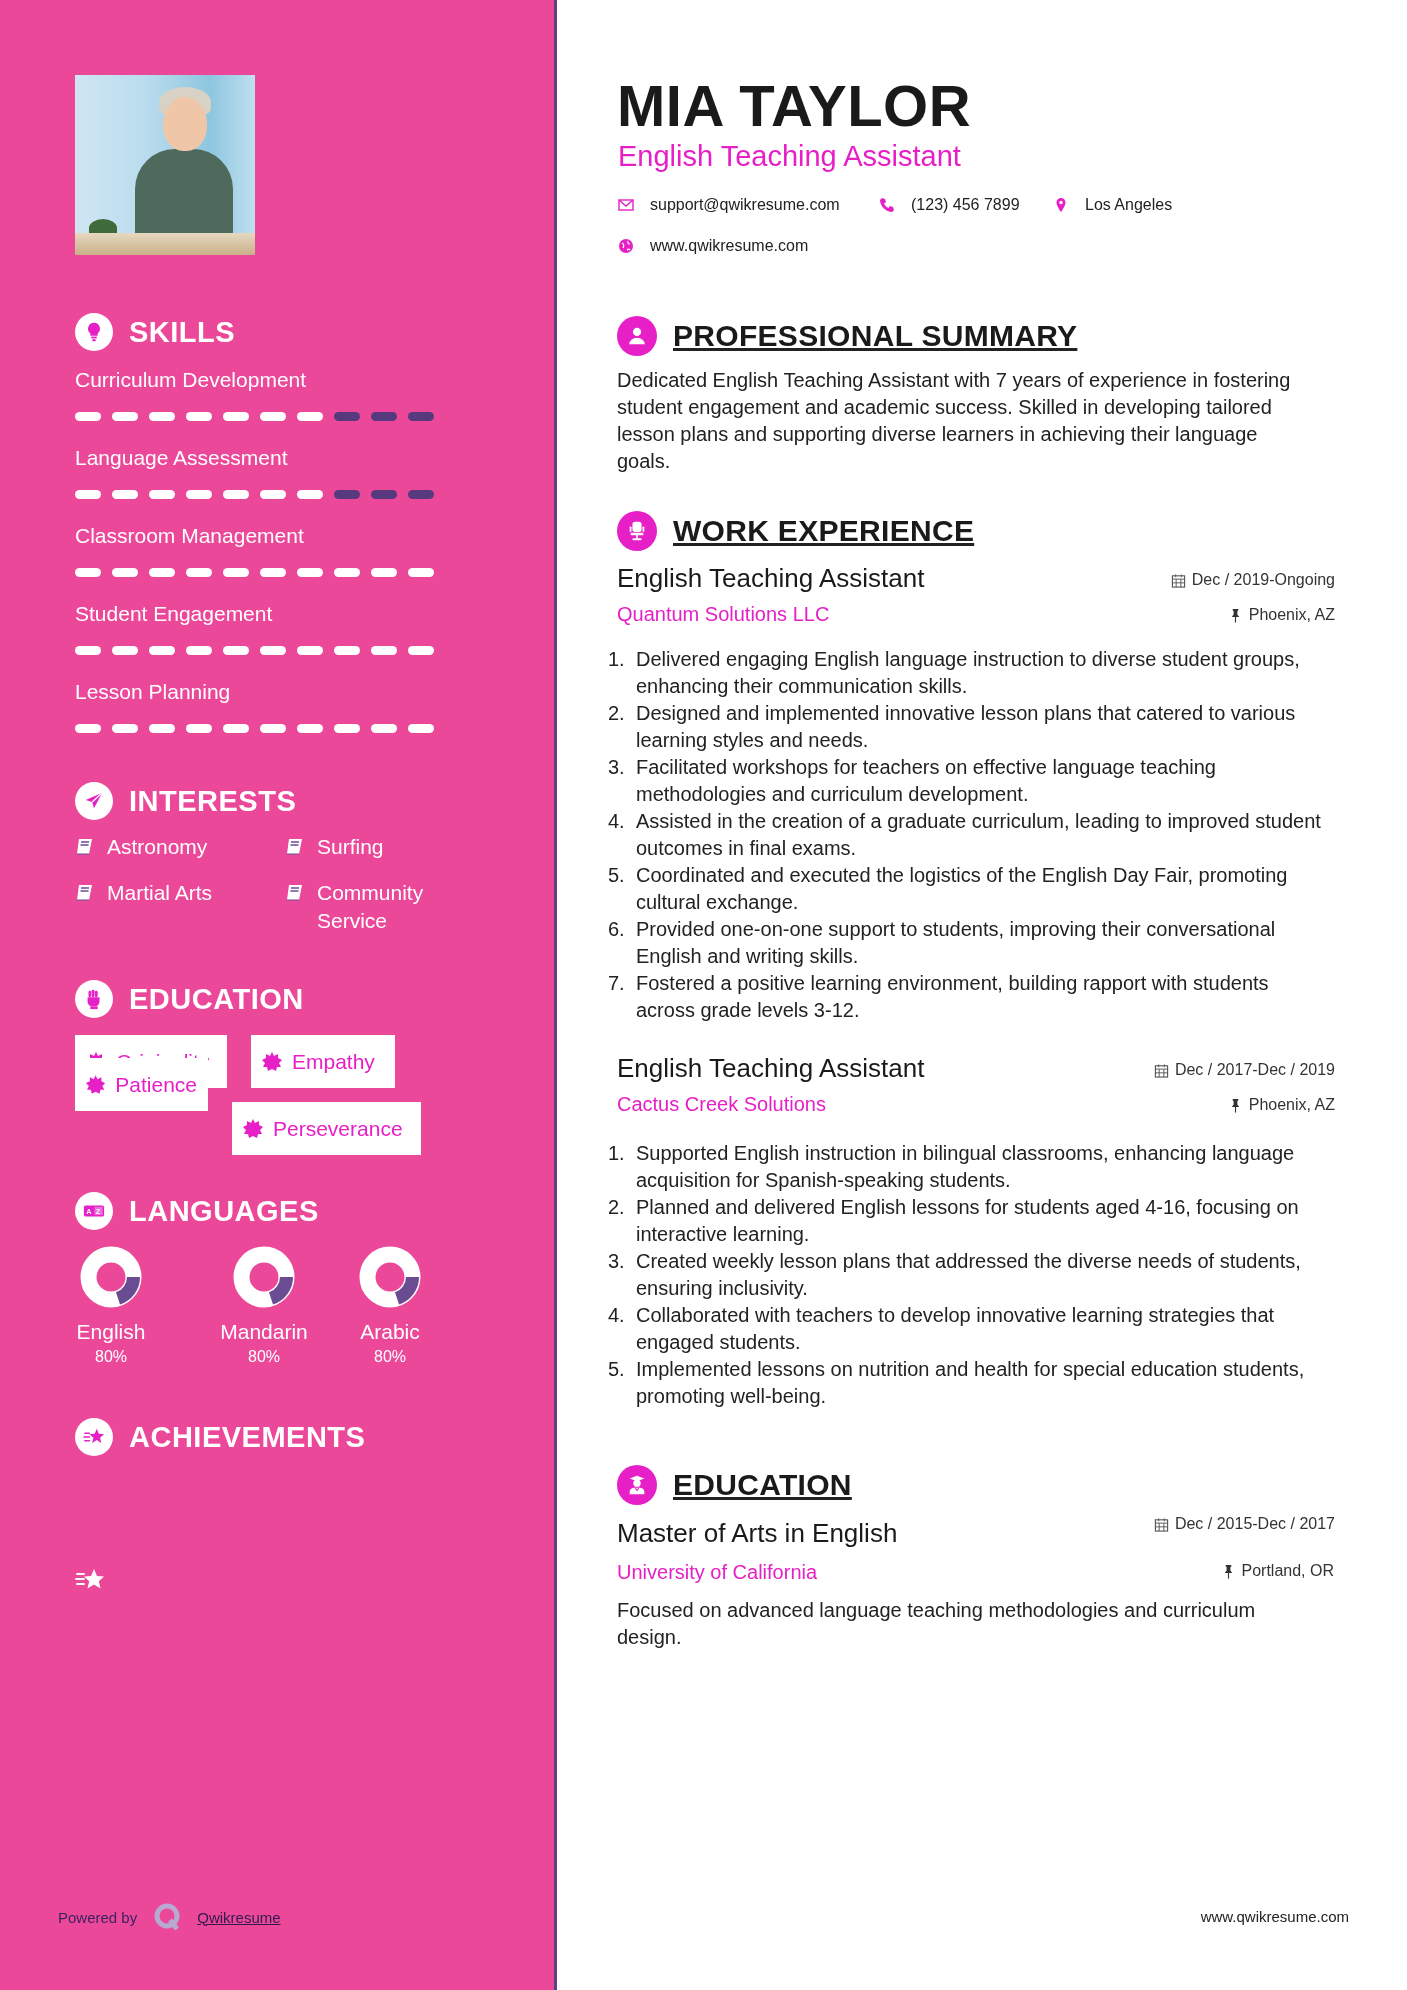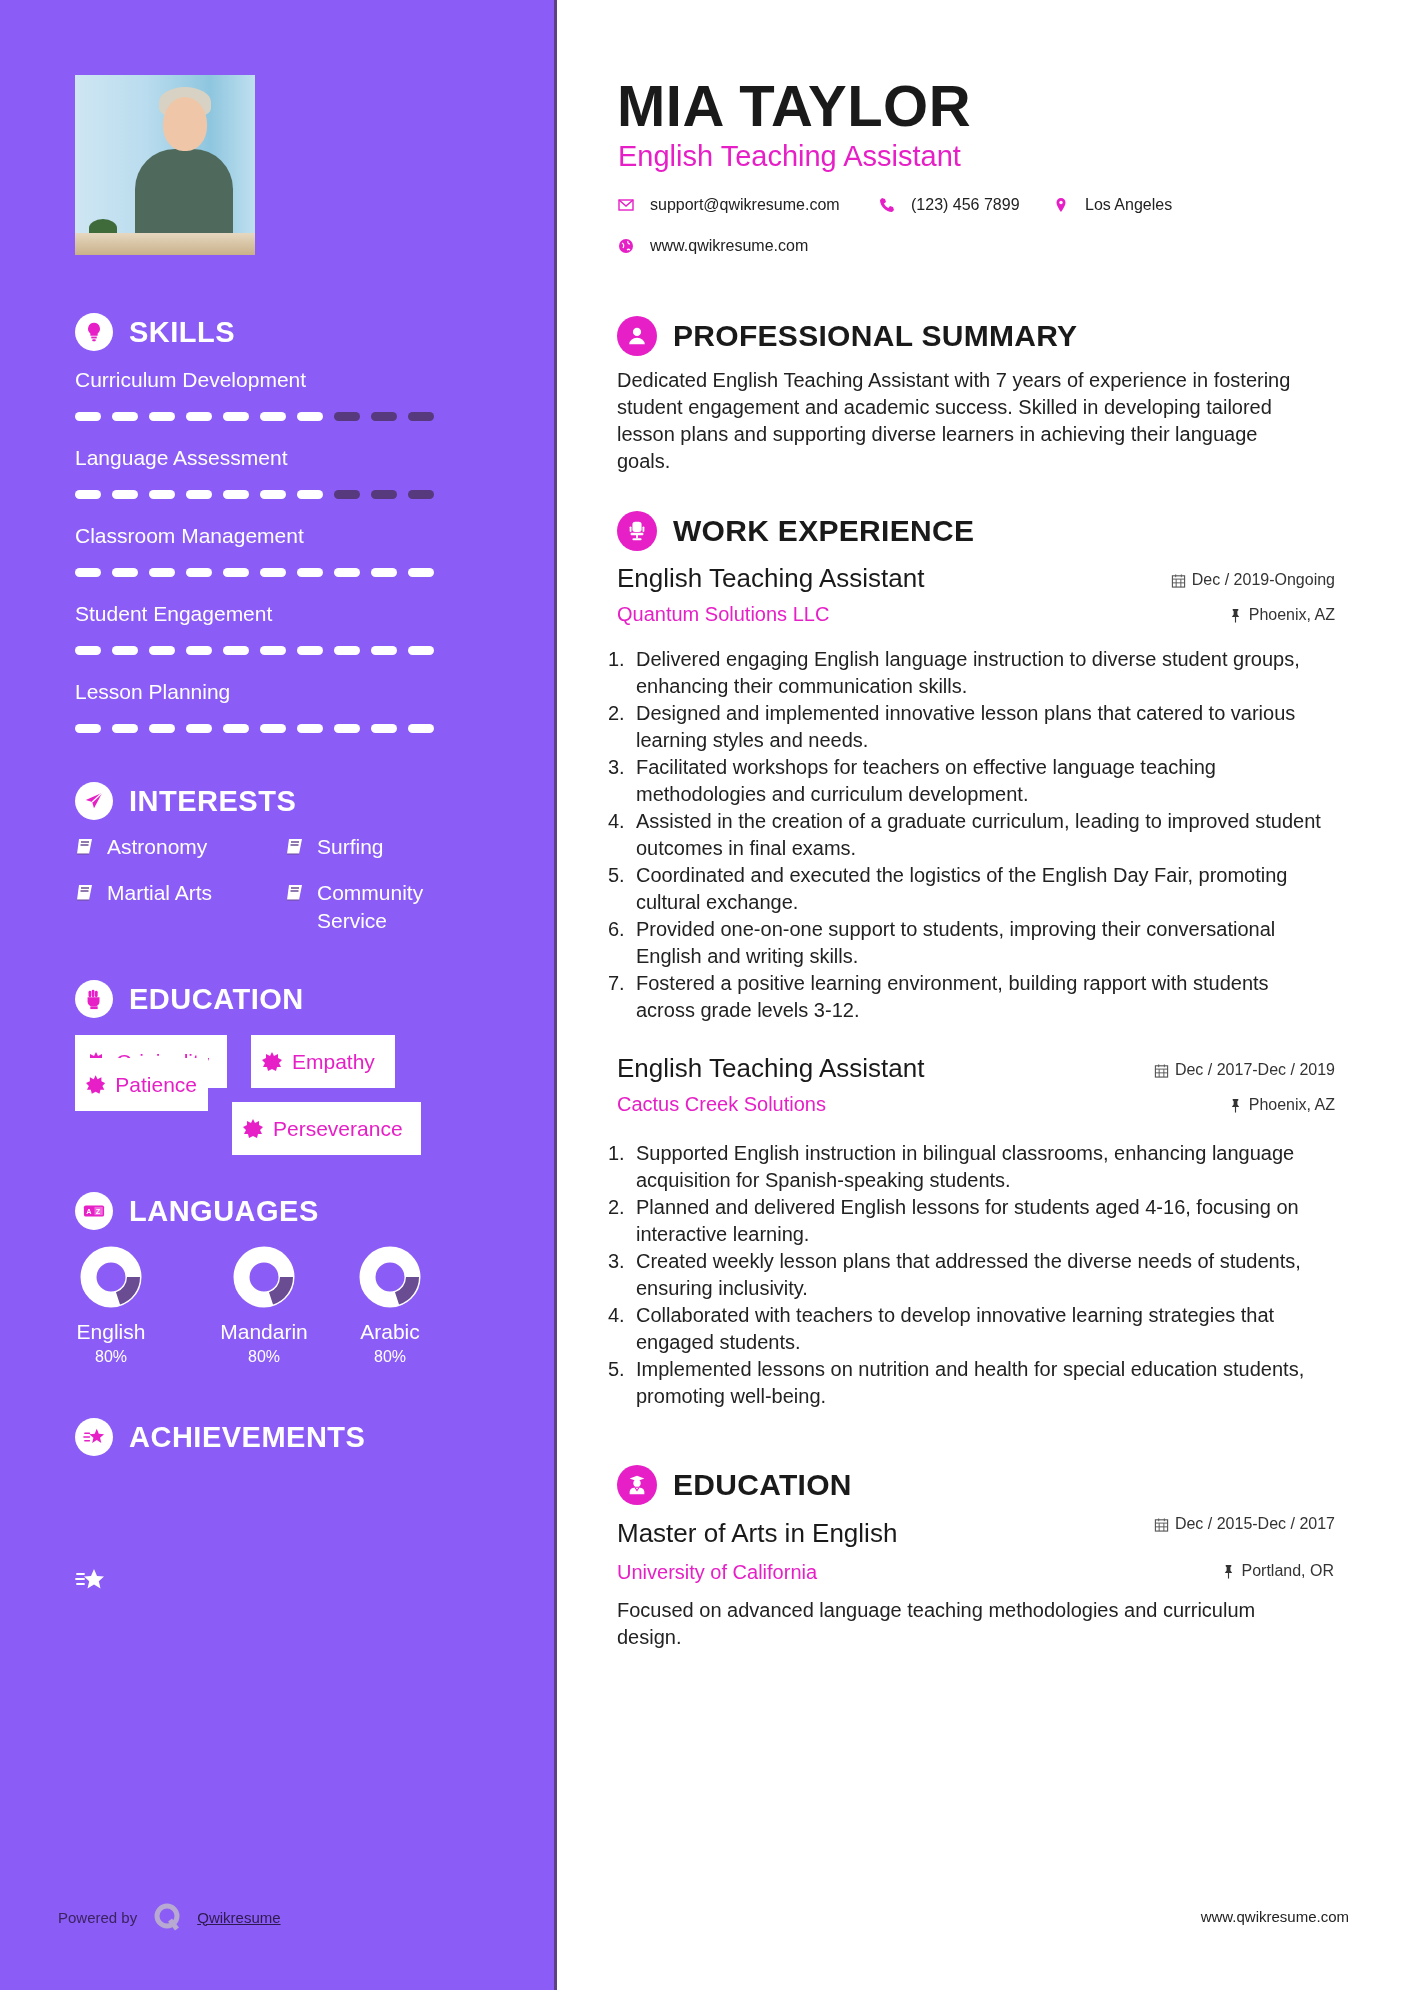--- a/index.html
+++ b/index.html
@@ -1,19 +1,19 @@
 <!DOCTYPE html>
 <html><head>
 <meta charset="utf-8">
 <style>
   * { box-sizing: border-box; margin: 0; padding: 0; }
   html, body { width: 1407px; height: 1990px; background: #ffffff; overflow: hidden; }
   body { font-family: "Liberation Sans", sans-serif; color: #222; position: relative; }
 
-  .sidebar { position: absolute; left: 0; top: 0; width: 557px; height: 1990px; background: #8b5cf6; color: #fff; }
+  .sidebar { position: absolute; left: 0; top: 0; width: 557px; height: 1990px; background: #ec4899; color: #fff; }
   .sidebar::after { content: ""; position: absolute; right: 0; top: 0; width: 3px; height: 100%; background: #5e4285; }
   .photo { position: absolute; left: 75px; top: 75px; width: 180px; height: 180px; overflow: hidden;
            background: linear-gradient(90deg, #cfe6f3 0%, #b9dcee 40%, #8ec6df 75%, #bfe0ef 100%); }
   .photo .desk { position: absolute; left: 0; bottom: 0; width: 100%; height: 22px; background: linear-gradient(#e6d8c0, #c9b08a); }
   .photo .plant { position: absolute; left: 14px; bottom: 18px; width: 28px; height: 18px; background: #3f6a3a; border-radius: 50% 50% 20% 20%; }
   .photo .body { position: absolute; left: 60px; bottom: 14px; width: 98px; height: 92px; background: #4f6a5c; border-radius: 40px 40px 8px 8px; }
   .photo .head { position: absolute; left: 88px; top: 22px; width: 44px; height: 54px; background: #efc7a8; border-radius: 50% 50% 46% 46%; }
   .photo .hair { position: absolute; left: 84px; top: 12px; width: 52px; height: 30px; background: #d8d2c4; border-radius: 50% 50% 30% 30%; }
 
   .s-section { position: absolute; left: 75px; }
@@ -44,21 +44,21 @@
   .ach .txt { font-size: 21px; line-height: 29px; color: #fff; }
 
   .powered { position: absolute; left: 58px; top: 1902px; display: flex; align-items: center; font-size: 15px; color: #3a2360; }
   .powered .q { width: 30px; height: 30px; margin: 0 14px 0 16px; }
   .powered .link { text-decoration: underline; color: #2e1a4e; }
   .name { position: absolute; left: 617px; top: 72px; font-size: 58px; font-weight: bold; color: #1a1a1a; letter-spacing: 0.5px; }
   .role { position: absolute; left: 618px; top: 140px; font-size: 29px; color: #e61fc6; }
   .contact { position: absolute; display: flex; align-items: center; font-size: 16px; color: #222; }
   .contact svg { width: 16px; height: 16px; margin-right: 16px; }
 
-  .m-head { position: absolute; left: 617px; display: flex; align-items: center; }
+  .m-head { position: absolute; left: 617px; display: flex; align-items: center; text-decoration: underline; }
   .m-icon { width: 40px; height: 40px; border-radius: 50%; background: #e61fc6; display: flex; align-items: center; justify-content: center; margin-right: 16px; }
   .m-icon svg { width: 22px; height: 22px; }
   .m-title { font-size: 30px; font-weight: bold; color: #1a1a1a; letter-spacing: 0.3px; }
 
   .para { position: absolute; left: 617px; width: 680px; font-size: 20px; line-height: 27px; color: #222; }
   .job-title { position: absolute; left: 617px; font-size: 26px; color: #1a1a1a; }
   .company { position: absolute; left: 617px; font-size: 20px; color: #e61fc6; }
   .meta { position: absolute; right: 72px; font-size: 16px; color: #333; display: flex; align-items: center; padding-left: 20px; }
   .meta svg { width: 15px; height: 15px; margin-right: 6px; }
   .list { position: absolute; left: 608px; width: 720px; font-size: 20px; line-height: 27px; color: #222; list-style: none; }

